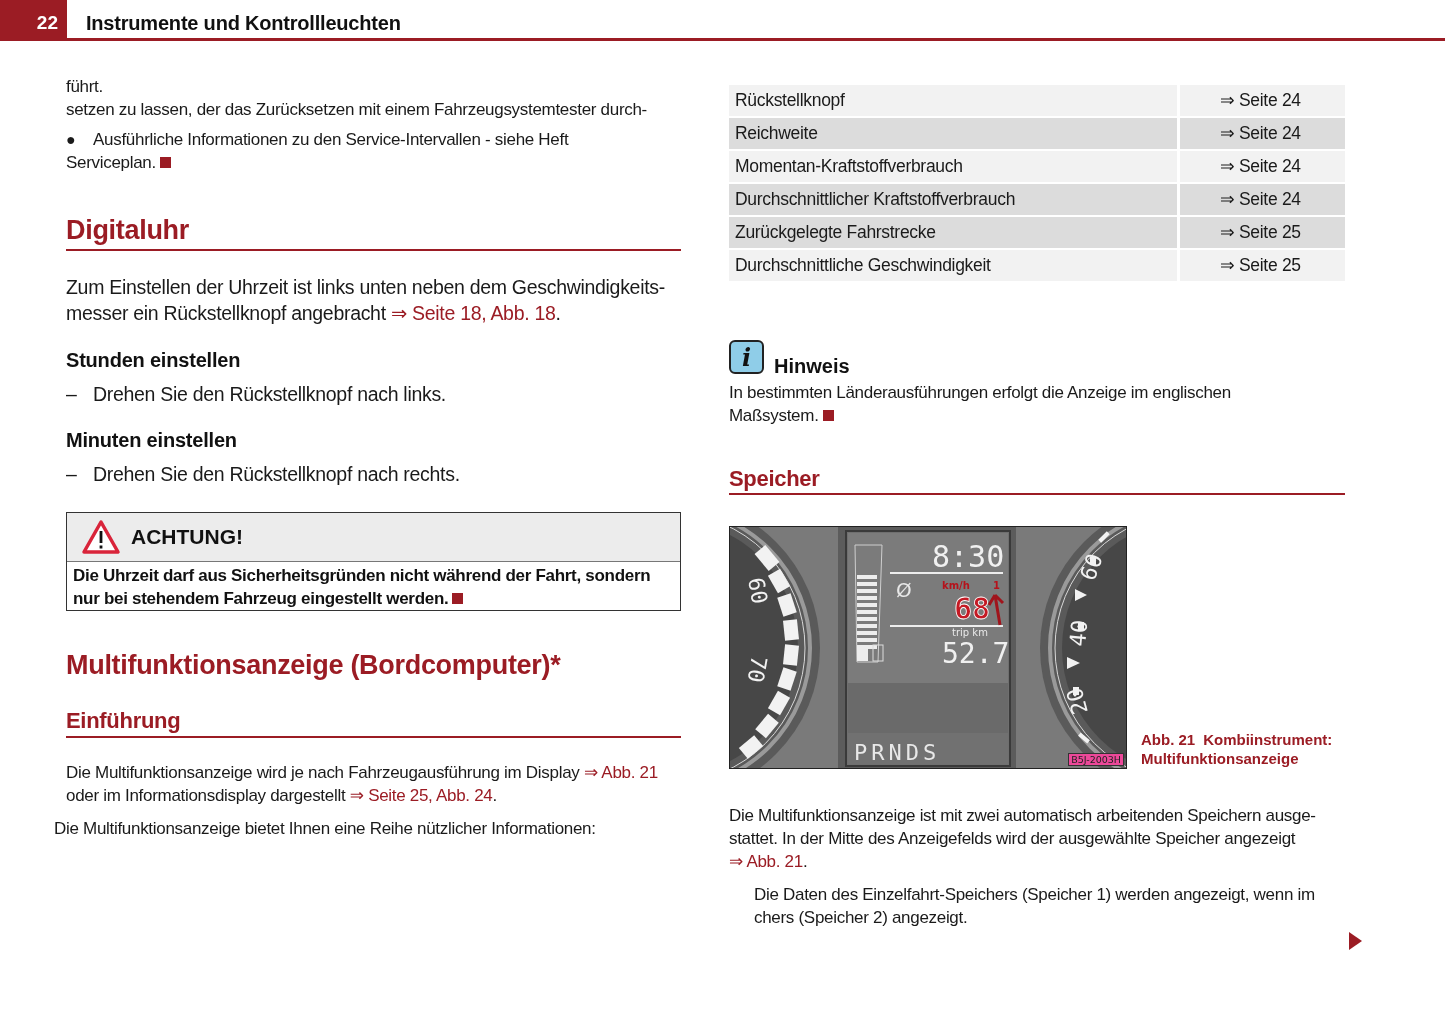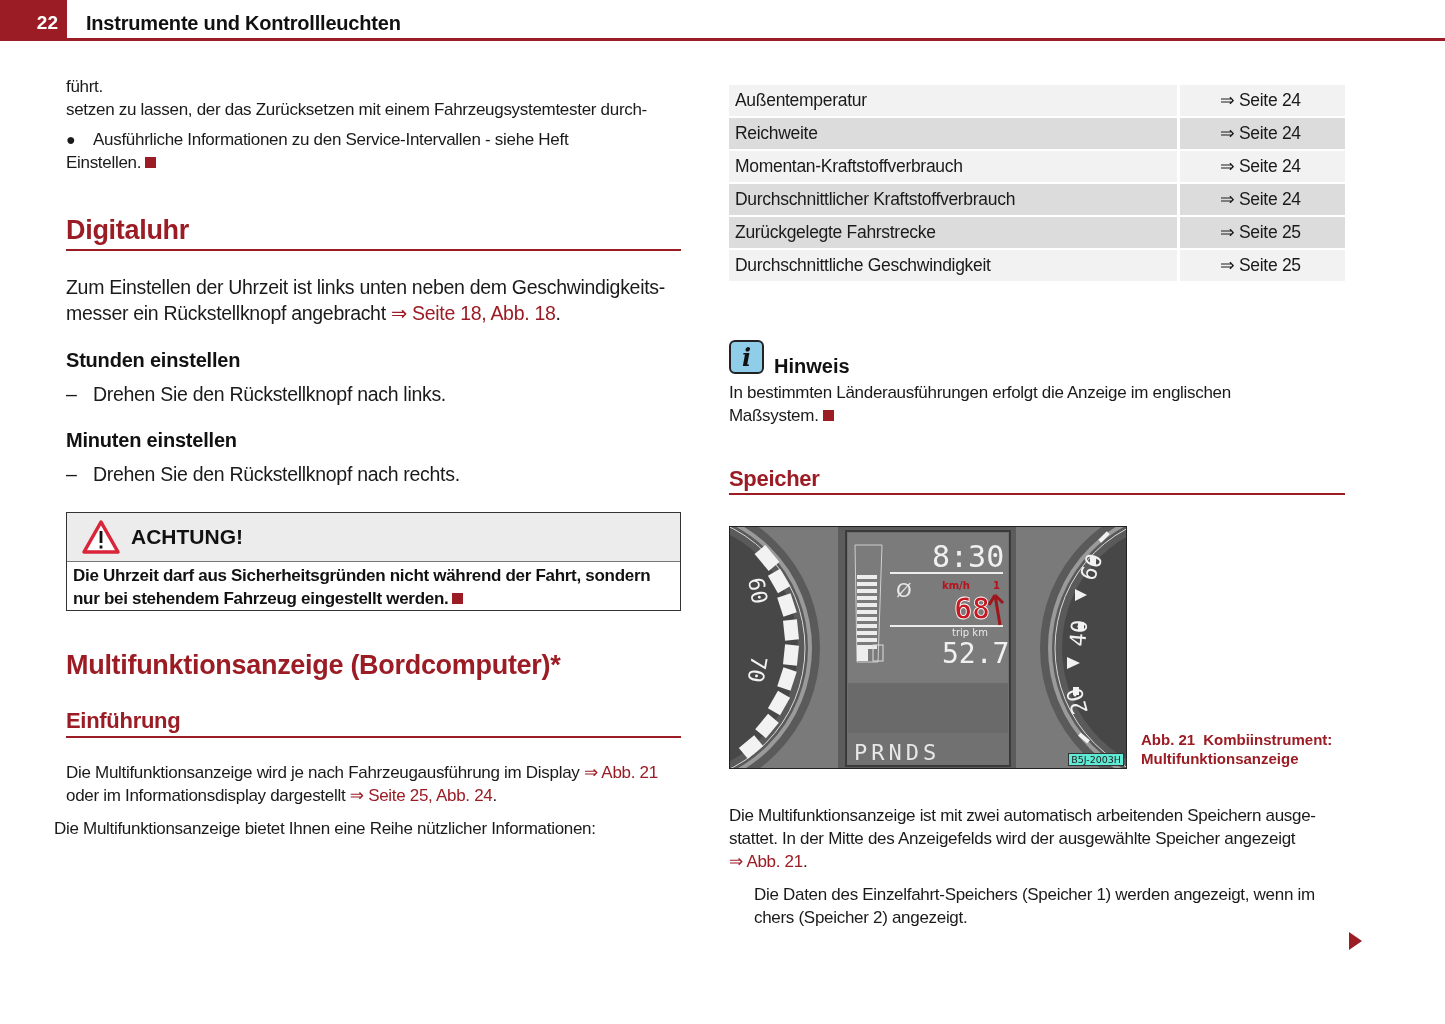--- a/index.html
+++ b/index.html
@@ -40,21 +40,21 @@
   .ref-table td.c2 { padding-left: 40px; }
   .ref-table tr.odd td { background: #f2f2f2; }
   .ref-table tr.even td { background: #dcdcdc; }
 
   .note-head { position: absolute; left: 729px; top: 340px; display: flex; align-items: flex-end; }
   .note-icon { width: 35px; height: 34px; border: 2px solid #222; border-radius: 6px; background: #8fcde8; display: flex; align-items: center; justify-content: center; font-family: "DejaVu Serif", serif; font-weight: bold; font-style: italic; font-size: 24px; color: #111; }
   .note-title { margin-left: 10px; font-weight: bold; font-size: 20px; color: #111; margin-bottom: -4px; }
 
   .figure { position: absolute; left: 729px; top: 526px; width: 398px; height: 243px; border: 1.5px solid #222; background: #6b6b6b; overflow: hidden; }
   .figure svg { display: block; }
-  .fig-code { position: absolute; right: 2px; bottom: 2px; background: #5eead4; border: 1px solid #333; font-size: 9.5px; padding: 0 2px; color: #222; font-family: "DejaVu Sans", sans-serif; }
+  .fig-code { position: absolute; right: 2px; bottom: 2px; background: #ec4899; border: 1px solid #333; font-size: 9.5px; padding: 0 2px; color: #222; font-family: "DejaVu Sans", sans-serif; }
   .caption { position: absolute; left: 1141px; top: 730px; color: #9b1c24; font-weight: bold; font-size: 15px; line-height: 19px; }
   .caption .num { margin-right: 8px; }
 
   .next-arrow { position: absolute; left: 1349px; top: 932px; width: 0; height: 0; border-top: 9px solid transparent; border-bottom: 9px solid transparent; border-left: 13px solid #9b1c24; }
 </style>
 </head>
 <body>
 
 <div class="header-band"></div>
 <div class="page-number">22</div>
@@ -63,21 +63,21 @@
 
 <div class="abs body-text" style="left:66px; top:75px; width:615px;">
   <div>führt.</div>
   <div>setzen zu lassen, der das Zurücksetzen mit einem Fahrzeugsystemtester durch-</div>
 </div>
 <div class="abs body-text" style="left:66px; top:128px; width:615px;">
   <div class="bullet-row">
     <span class="bullet-dot">●</span>
     <span>Ausführliche Informationen zu den Service-Intervallen - siehe Heft</span>
   </div>
-  <div><span>Einstellen.</span><span class="end-mark"></span></div>
+  <div><span>Serviceplan.</span><span class="end-mark"></span></div>
 </div>
 
 <div class="abs h-section" style="left:66px; top:215px;">Digitaluhr</div>
 <div class="rule" style="left:66px; top:249px; width:615px;"></div>
 
 <div class="abs large-text" style="left:66px; top:274px; width:620px;">
   <div>Zum Einstellen der Uhrzeit ist links unten neben dem Geschwindigkeits-</div>
   <div><span>messer ein Rückstellknopf angebracht</span> <span class="ref">⇒ Seite 18, Abb. 18</span><span>.</span></div>
 </div>
 
@@ -114,21 +114,21 @@
 
 <div class="abs body-text" style="left:66px; top:761px; width:620px;">
   <div><span>Die Multifunktionsanzeige wird je nach Fahrzeugausführung im Display</span> <span class="ref">⇒ Abb. 21</span></div>
   <div><span>oder im Informationsdisplay dargestellt</span> <span class="ref">⇒ Seite 25, Abb. 24</span><span>.</span></div>
 </div>
 <div class="abs body-text" style="left:54px; top:817px; width:620px;">Die Multifunktionsanzeige bietet Ihnen eine Reihe nützlicher Informationen:</div>
 
 <table class="ref-table">
   <tbody>
     <tr class="odd">
-        <td class="c1">Außentemperatur</td>
+        <td class="c1">Rückstellknopf</td>
         <td class="c2">⇒ Seite 24</td>
       </tr>
     <tr class="even">
         <td class="c1">Reichweite</td>
         <td class="c2">⇒ Seite 24</td>
       </tr>
     <tr class="odd">
         <td class="c1">Momentan-Kraftstoffverbrauch</td>
         <td class="c2">⇒ Seite 24</td>
       </tr>

